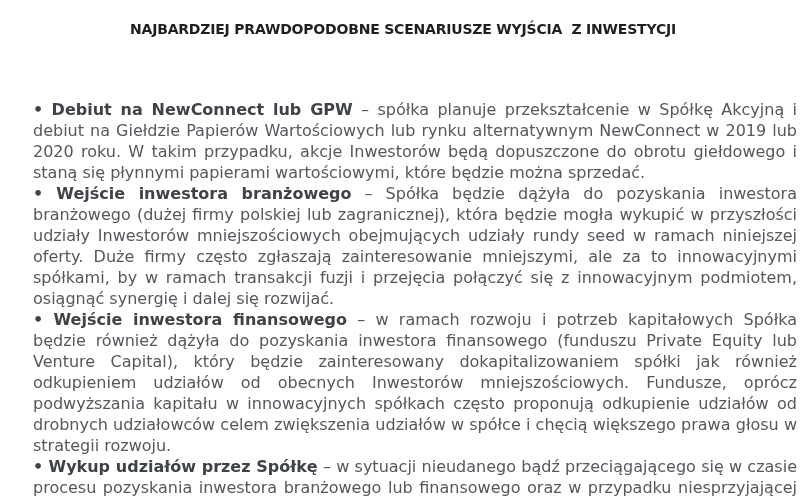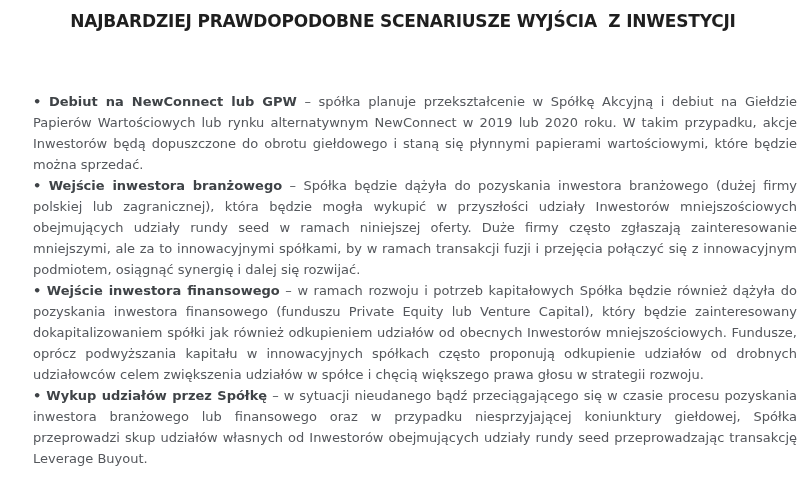--- a/index.html
+++ b/index.html
@@ -14,37 +14,37 @@
     padding: 0;
     background: var(--background);
   }
   body {
     width: 806px;
     height: 499px;
     overflow: hidden;
     font-family: "DejaVu Sans", "Liberation Sans", sans-serif;
   }
   .doc-title {
-    margin: 9px 18px 0 18px;
+    margin: 17px 18px 0 18px;
     text-align: center;
-    font-size: 17px;
+    font-size: 14px;
     line-height: 24px;
     font-weight: bold;
     letter-spacing: -0.2px;
     color: var(--title);
     white-space: pre-wrap; 
   }
   .content {
     margin: 58px 9px 0 33px;
   }
   p.scenario {
     margin: 0;
     padding: 0;
     text-align: justify;
-    font-size: 13px;
+    font-size: 16px;
     line-height: 21px;
     color: var(--body);
   }
   .bullet {
     font-weight: bold;
     color: var(--heading);
   }
   b.heading {
     font-weight: bold;
     color: var(--heading);

